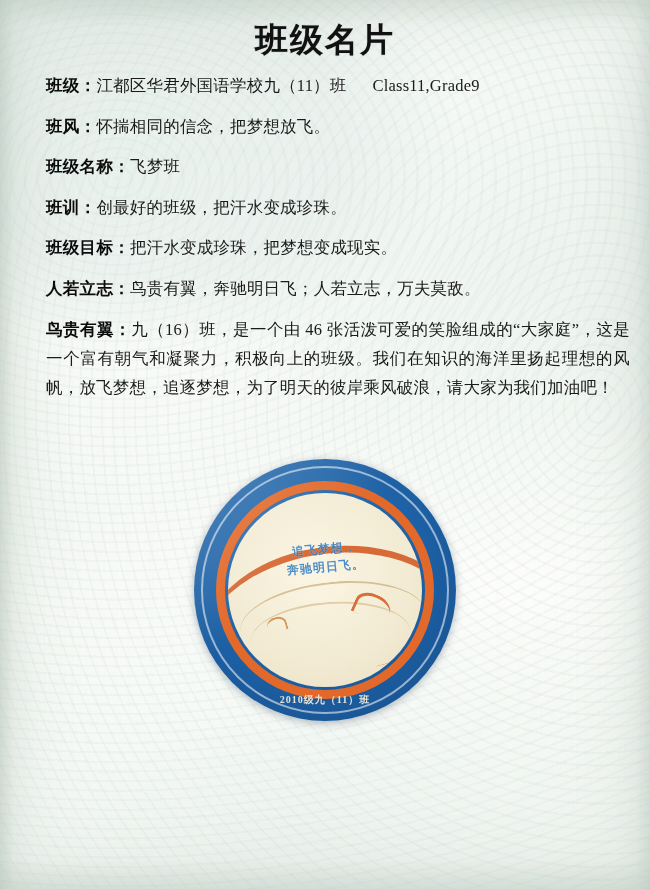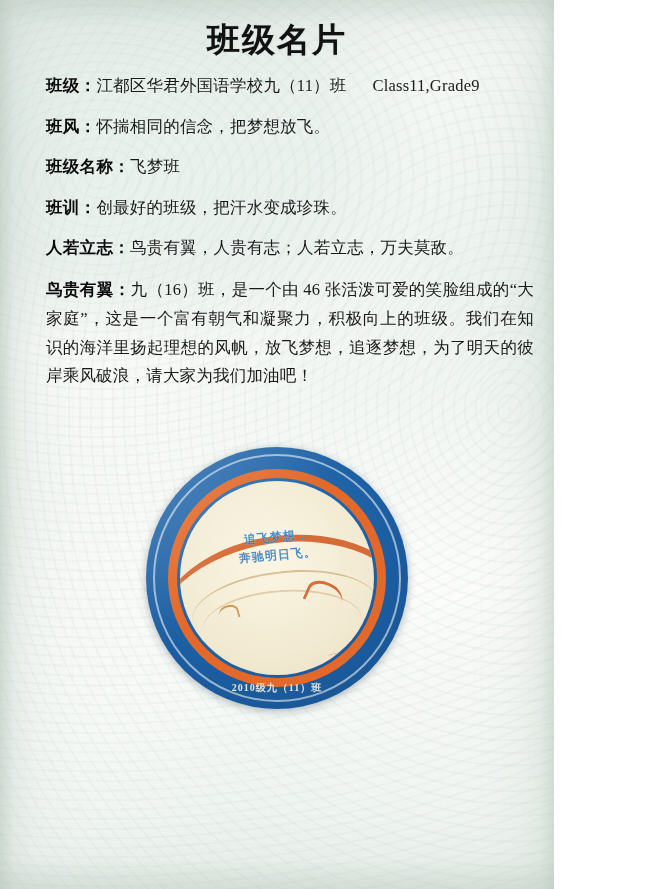--- a/index.html
+++ b/index.html
@@ -8,21 +8,21 @@
   }
   body {
     width: 650px;
     height: 889px;
     overflow: hidden;
     font-family: "Liberation Serif", "DejaVu Serif", serif;
     background: #ffffff;
   }
   .page {
     position: relative;
-    width: 554px;
+    width: 650px;
     height: 889px;
     overflow: hidden;
     background:
       radial-gradient(ellipse 420px 300px at 24% 16%, rgba(232,241,236,0.95) 0%, rgba(226,236,232,0.55) 45%, rgba(255,255,255,0) 72%),
       radial-gradient(ellipse 520px 420px at 80% 30%, rgba(236,243,239,0.8) 0%, rgba(255,255,255,0) 70%),
       radial-gradient(ellipse 600px 340px at 45% 92%, rgba(238,244,240,0.85) 0%, rgba(255,255,255,0) 75%),
       linear-gradient(160deg, #f2f6f3 0%, #fbfcfa 22%, #f7f9f6 48%, #fdfdfb 70%, #f3f6f2 100%);
   }
   
   .tex {
@@ -258,23 +258,26 @@
       </div>
 
       <div class="row">
         <span class="lab">班级名称：</span><span class="val">飞梦班</span>
       </div>
 
       <div class="row">
         <span class="lab">班训：</span><span class="val">创最好的班级，把汗水变成珍珠。</span>
       </div>
 
-
-      <div class="row">
-        <span class="lab">人若立志：</span><span class="val">鸟贵有翼，人贵有志；人若立志，万夫莫敌。</span>
+      <div class="row">
+        <span class="lab">班级目标：</span><span class="val">把汗水变成珍珠，把梦想变成现实。</span>
+      </div>
+
+      <div class="row">
+        <span class="lab">人若立志：</span><span class="val">鸟贵有翼，奔驰明日飞；人若立志，万夫莫敌。</span>
       </div>
 
       <div class="row pledge">
         <span class="lab">鸟贵有翼：</span><span class="val">九（16）班，是一个由 46 张活泼可爱的笑脸组成的“大家庭”，这是一个富有朝气和凝聚力，积极向上的班级。我们在知识的海洋里扬起理想的风帆，放飞梦想，追逐梦想，为了明天的彼岸乘风破浪，请大家为我们加油吧！</span>
       </div>
 
     </div>
 
     <div class="emblem-wrap">
       <div class="emblem">

